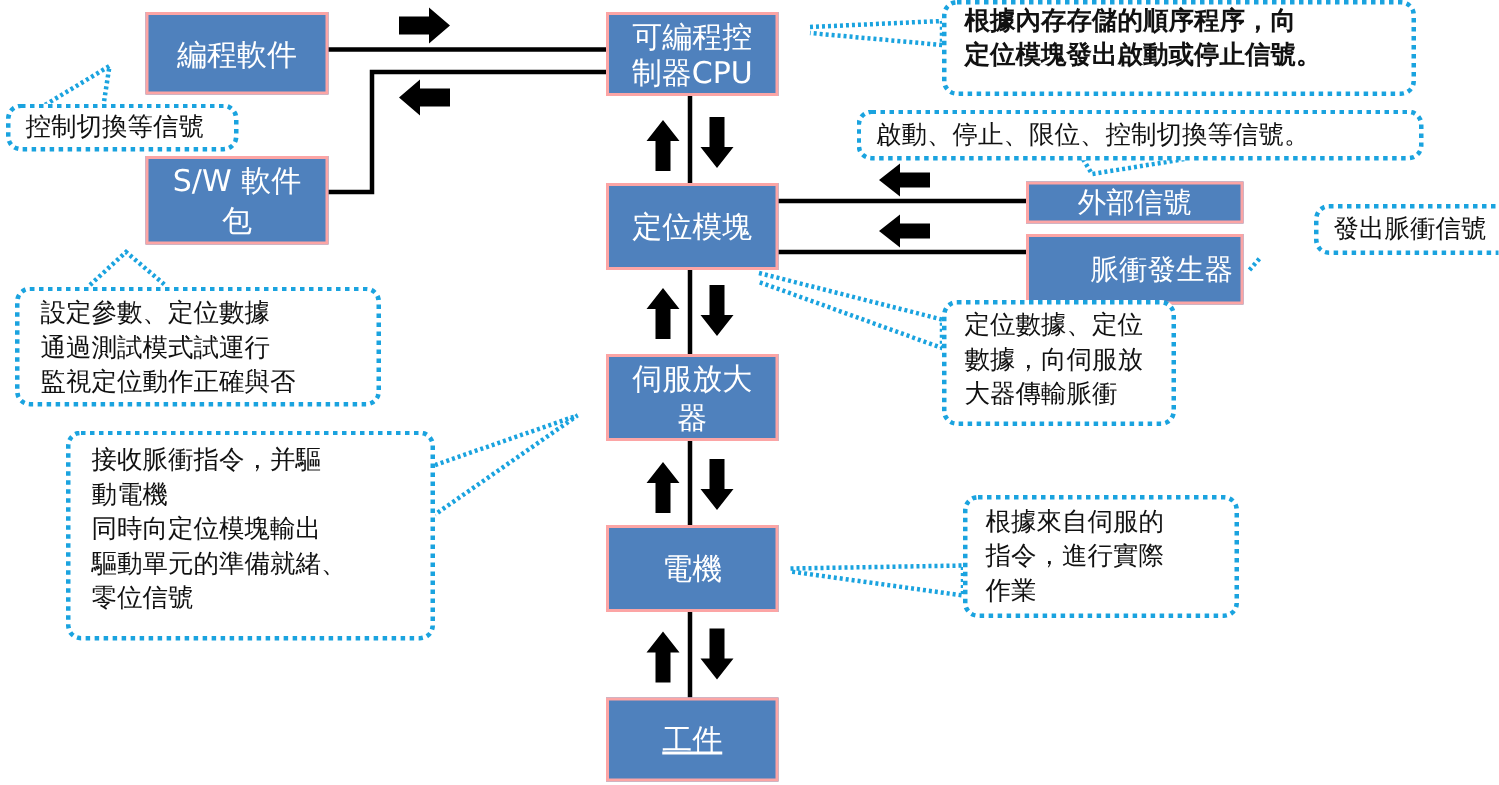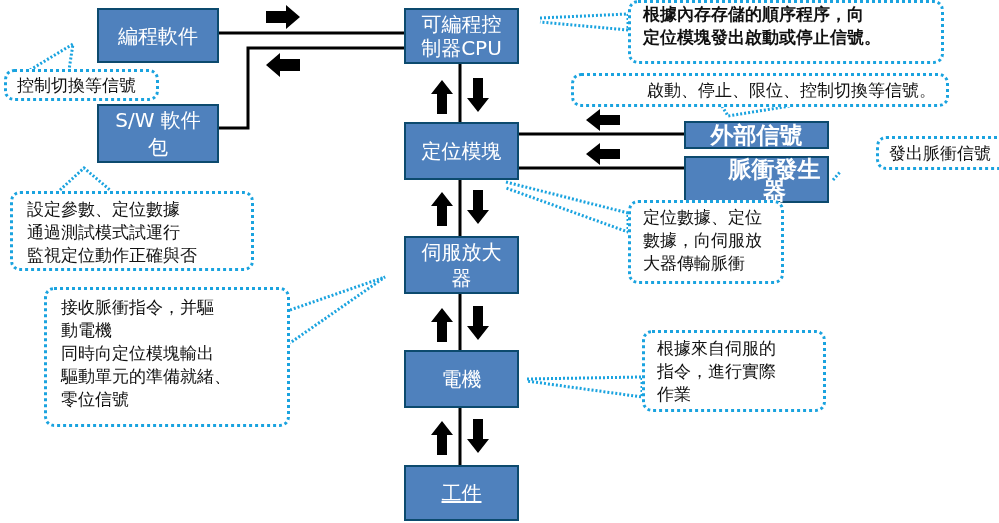--- a/index.html
+++ b/index.html
@@ -1,21 +1,21 @@
 <!DOCTYPE html>
 <html><head>
 <meta charset="utf-8">
 <style>
   html, body { margin: 0; padding: 0; background: #ffffff; }
   body { width: 999px; height: 523px; position: relative; overflow: hidden;
          font-family: "DejaVu Sans", sans-serif; }
-  .box { position: absolute; background: #4f81bd; border: 2px solid #0c4a6e;
+  .box { position: absolute; background: #4f81bd; border: 2px solid #fca5a5;
          box-sizing: border-box; color: #ffffff; display: flex; align-items: center;
          justify-content: center; text-align: center; font-size: 20px; line-height: 26px; }
-  .box.small { font-size: 23px; line-height: 22px; font-weight: bold; }
+  .box.small { font-size: 19px; line-height: 22px; }
   .note { position: absolute; border: 3px dotted #1aa3df; border-radius: 10px;
           box-sizing: border-box; background: #ffffff; color: #111;
           font-size: 17px; line-height: 23px; padding: 3px 10px; white-space: pre-line; }
   svg.wires { position: absolute; left: 0; top: 0; }
   .line { stroke: #000; stroke-width: 3; fill: none; }
   .arrow { fill: #000; }
   .leader { stroke: #1aa3df; stroke-width: 3; stroke-dasharray: 2 2; fill: none; }
 </style>
 </head>
 <body>
@@ -69,21 +69,21 @@
 <div class="box small" style="left:684px;top:121px;width:145px;height:28px;">外部信號</div>
 <div class="box small" style="left:684px;top:156px;width:145px;height:47px;padding-left:36px;">脈衝發生器</div>
 <div class="box" style="left:404px;top:236px;width:115px;height:58px;white-space:pre-line;">伺服放大
 器</div>
 <div class="box" style="left:404px;top:350px;width:115px;height:58px;">電機</div>
 <div class="box" style="left:404px;top:465px;width:115px;height:56px;text-decoration:underline;">工件</div>
 
 <div class="note" style="left:4px;top:69px;width:155px;height:32px;padding:2px 10px;">控制切換等信號</div>
 <div class="note" style="left:628px;top:0px;width:316px;height:64px;padding:0 12px;font-weight:bold;">根據內存存儲的順序程序，向
 定位模塊發出啟動或停止信號。</div>
-<div class="note" style="left:571px;top:73px;width:378px;height:34px;padding:3px 10px;text-align:right;">啟動、停止、限位、控制切換等信號。</div>
+<div class="note" style="left:571px;top:73px;width:378px;height:34px;padding:3px 10px;">啟動、停止、限位、控制切換等信號。</div>
 <div class="note" style="left:876px;top:136px;width:140px;height:34px;padding:3px 10px;">發出脈衝信號</div>
 <div class="note" style="left:10px;top:191px;width:244px;height:80px;padding:4px 14px;">設定參數、定位數據
 通過測試模式試運行
 監視定位動作正確與否</div>
 <div class="note" style="left:628px;top:200px;width:156px;height:84px;padding:3px 12px;">定位數據、定位
 數據，向伺服放
 大器傳輸脈衝</div>
 <div class="note" style="left:44px;top:287px;width:246px;height:140px;padding:6px 14px;">接收脈衝指令，并驅
 動電機
 同時向定位模塊輸出

